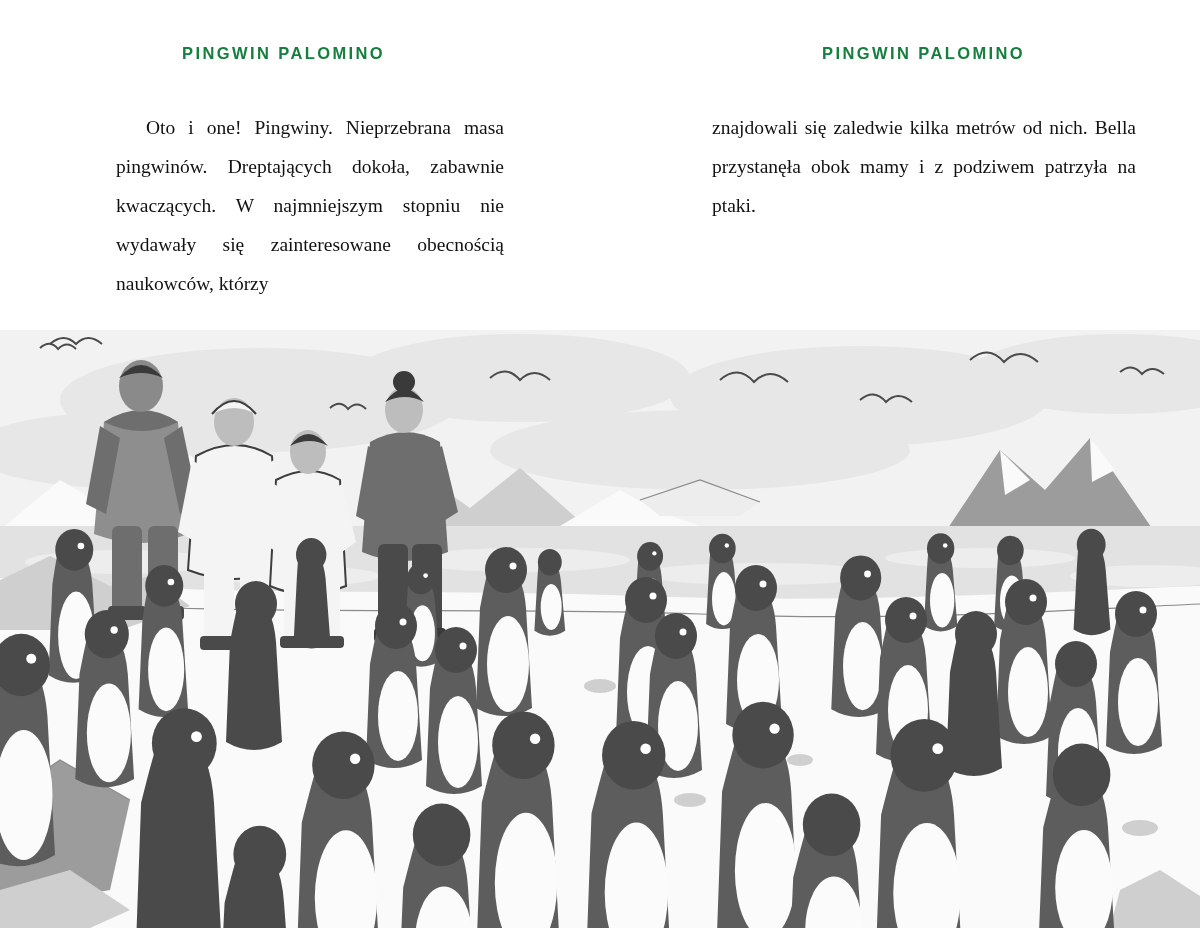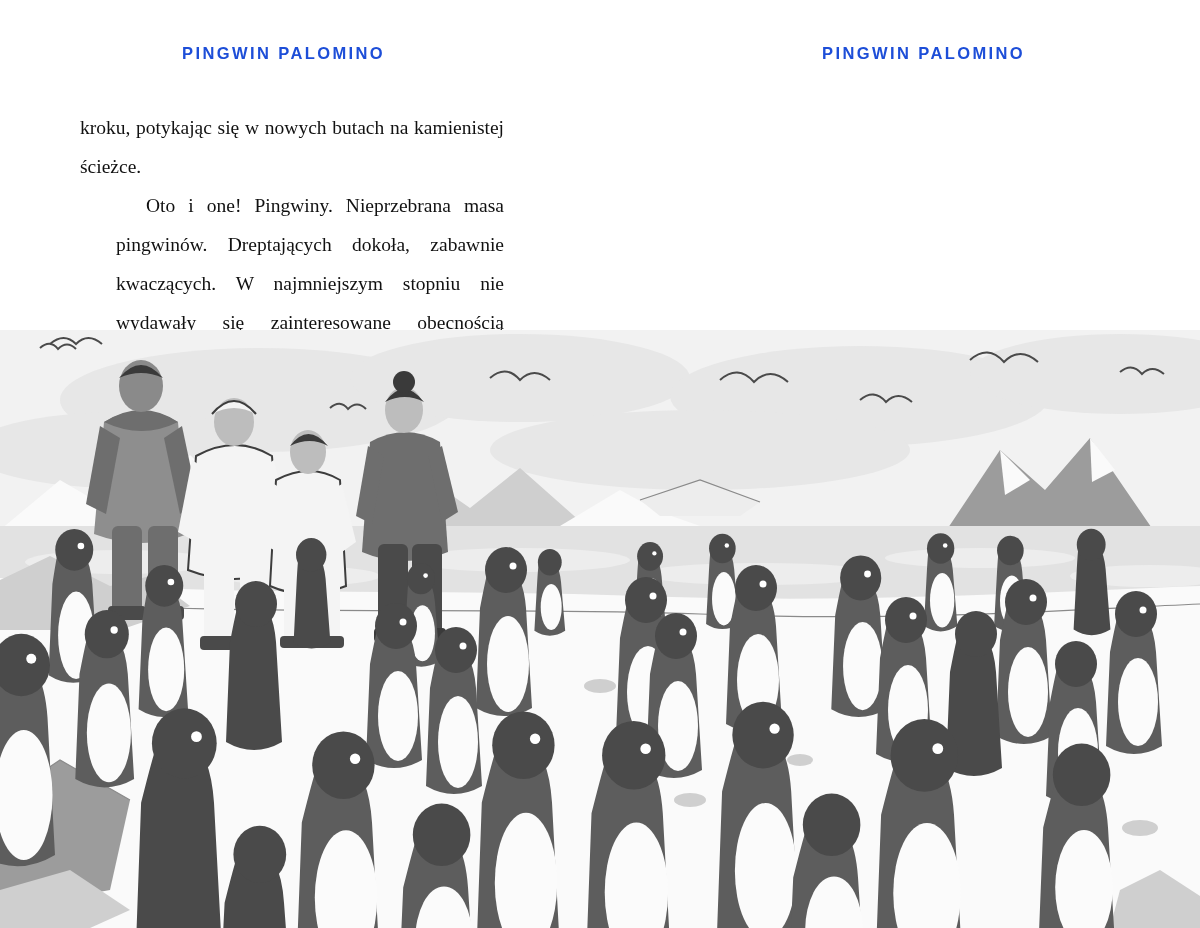--- a/index.html
+++ b/index.html
@@ -18,21 +18,21 @@
   }
 
   
   .runhead {
     position: absolute;
     top: 44px;
     font-family: "Liberation Sans", sans-serif;
     font-size: 16.5px;
     letter-spacing: 2.4px;
     font-weight: 700;
-    color: #1d4ed8;
+    color: #15803d;
     text-transform: uppercase;
     white-space: nowrap;
   }
   .runhead.left { left: 182px; }
   .runhead.right { left: 822px; }
 
   
   .col {
     position: absolute;
     top: 108px;
@@ -82,25 +82,25 @@
 </style>
 </head>
 <body>
 
 <div class="page">
 
   <div class="runhead left">PINGWIN PALOMINO</div>
   <div class="runhead right">PINGWIN PALOMINO</div>
 
   <div class="col left">
-    <p>kroku, potykając się w nowych butach na kamienistej ścieżce.</p>
     <p class="indent">Oto i one! Pingwiny. Nieprzebrana masa pingwinów. Dreptających dokoła, zabawnie kwaczących. W najmniejszym stopniu nie wydawały się zainteresowane obecnością naukowców, którzy</p>
   </div>
 
   <div class="col right">
+    <p>znajdowali się zaledwie kilka metrów od nich. Bella przystanęła obok mamy i z podziwem patrzyła na ptaki.</p>
   </div>
 
   <div class="illo">
     <svg width="1200" height="598" viewBox="0 0 1200 598" xmlns="http://www.w3.org/2000/svg">
 
       <rect class="sky" x="0" y="0" width="1200" height="250"></rect>
 
       <g>
         <ellipse class="cloud" cx="260" cy="70" rx="200" ry="52"></ellipse>
         <ellipse class="cloud" cx="520" cy="48" rx="170" ry="44"></ellipse>

